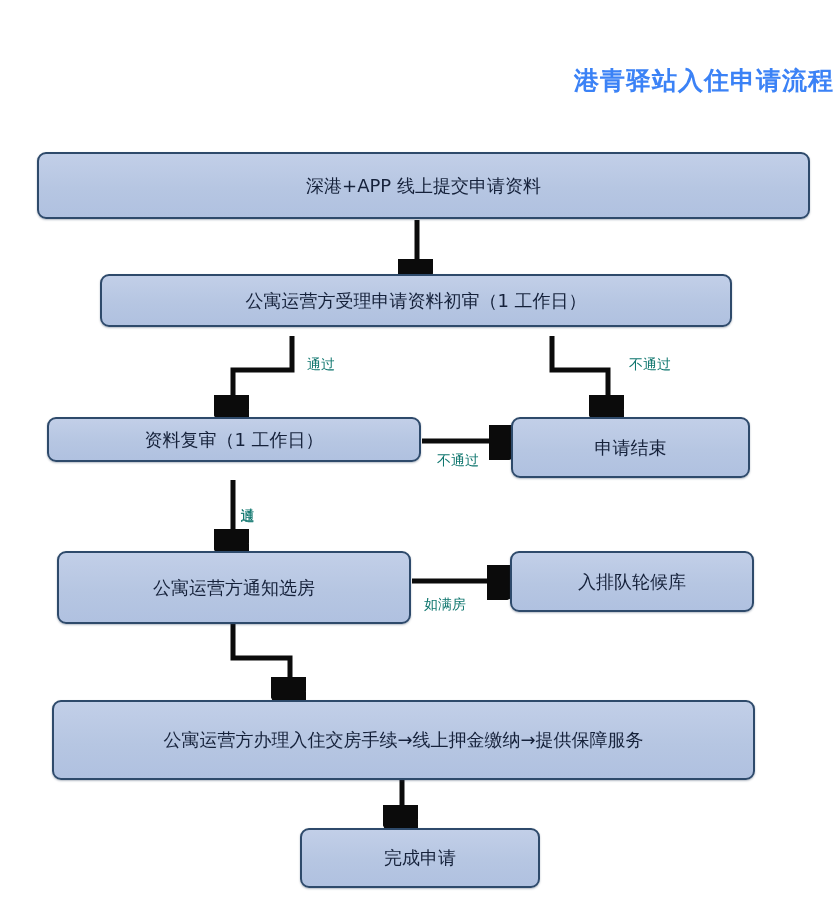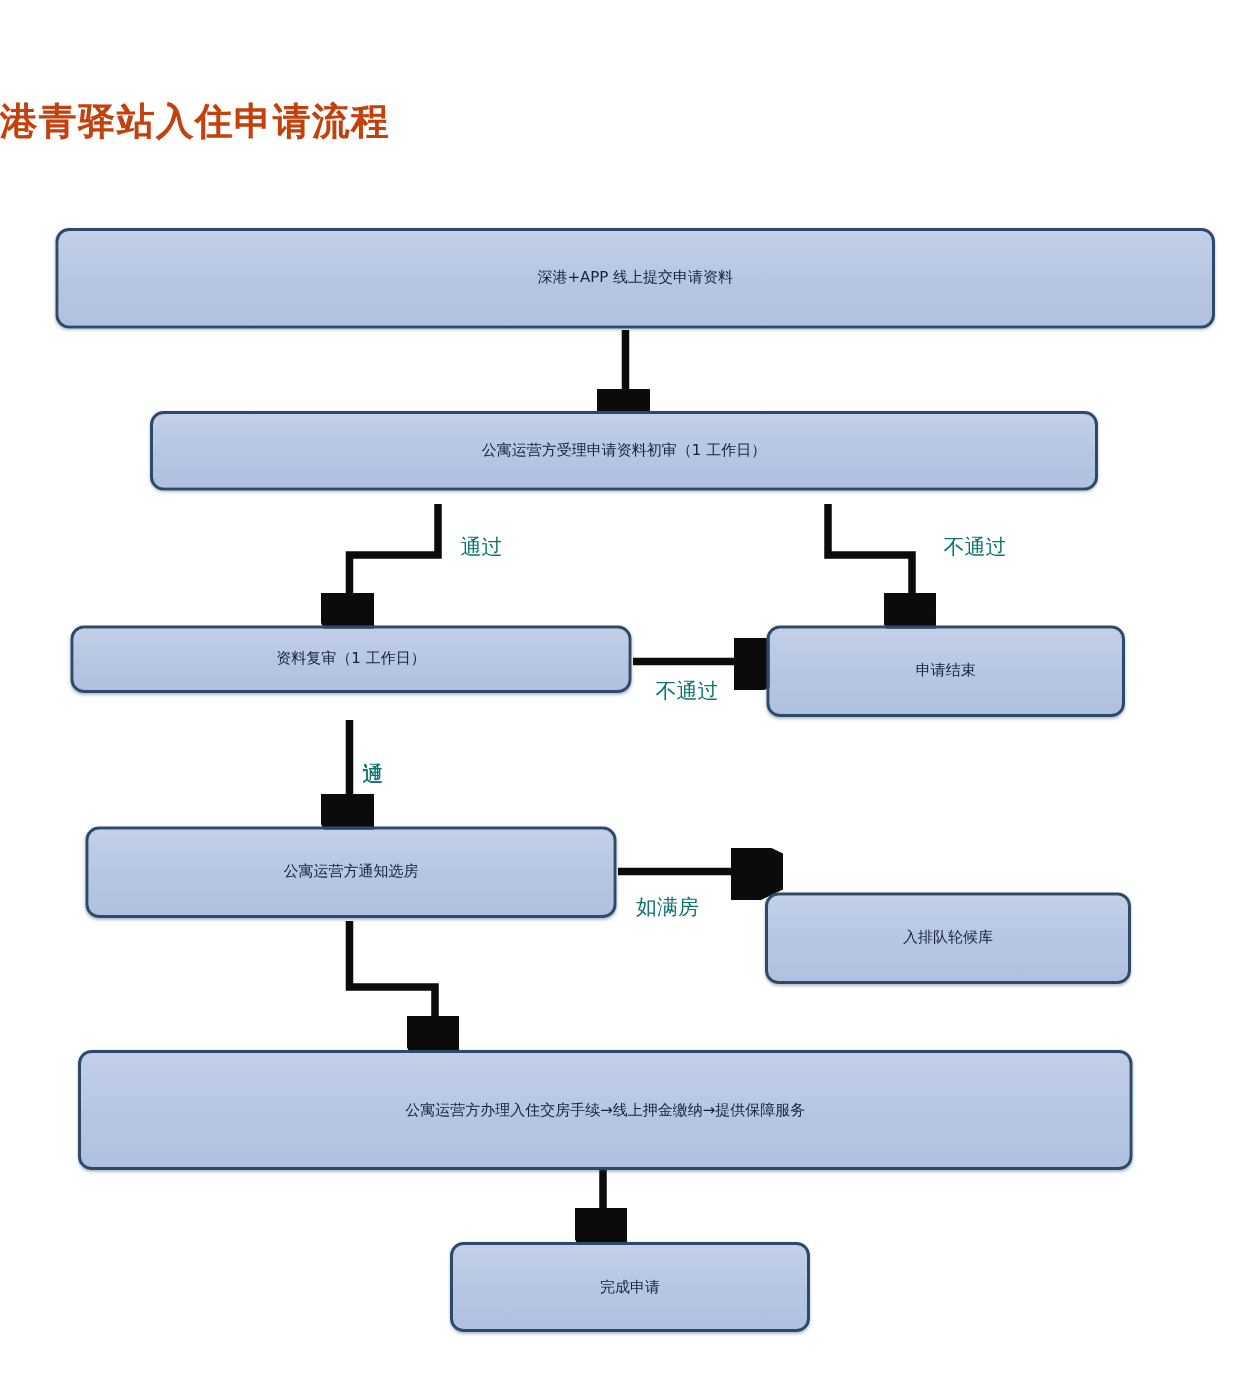--- a/index.html
+++ b/index.html
@@ -8,39 +8,39 @@
     background:#ffffff;
     font-family:"DejaVu Sans","Liberation Sans",sans-serif;
     position:relative;
     overflow:hidden;
   }
   #canvas{position:absolute;left:0;top:0;width:834px;height:924px;}
 
   .title{
     position:absolute;
     left:0;right:0;top:64px;
-    text-align:left;
+    text-align:right;
     font-size:25px;
     font-weight:bold;
-    color:#c2410c;
+    color:#3b82f6;
     letter-spacing:1px;
     font-family:"DejaVu Serif","Liberation Serif",serif;
   }
 
   .node{
     position:absolute;
     box-sizing:border-box;
     background:linear-gradient(180deg,#c2cfe8 0%,#b6c6e2 55%,#b0c1e0 100%);
     border:2px solid #2e4a6b;
     border-radius:9px;
     display:flex;
     align-items:center;
     justify-content:center;
     color:#15213a;
-    font-size:10px;
+    font-size:18px;
     text-align:center;
     box-shadow:0 1px 2px rgba(40,60,90,0.35);
     line-height:1.3;
     padding:0 10px;
     font-family:"DejaVu Sans","Liberation Sans",sans-serif;
   }
 
   .edge-label{
     position:absolute;
     font-size:14px;
@@ -91,23 +91,23 @@
   </svg>
 
   <div class="node" style="left:37px;top:152px;width:773px;height:67px;">深港+APP 线上提交申请资料</div>
 
   <div class="node" style="left:100px;top:274px;width:632px;height:53px;">公寓运营方受理申请资料初审（1 工作日）</div>
 
   <div class="node" style="left:47px;top:417px;width:374px;height:45px;">资料复审（1 工作日）</div>
 
   <div class="node" style="left:511px;top:417px;width:239px;height:61px;text-align:center;">申请结束</div>
 
-  <div class="node" style="left:57px;top:551px;width:354px;height:61px;">公寓运营方通知选房</div>
+  <div class="node" style="left:57px;top:551px;width:354px;height:73px;">公寓运营方通知选房</div>
 
-  <div class="node" style="left:510px;top:551px;width:244px;height:61px;margin-top:44px;">入排队轮候库</div>
+  <div class="node" style="left:510px;top:551px;width:244px;height:61px;">入排队轮候库</div>
 
   <div class="node" style="left:52px;top:700px;width:703px;height:80px;">公寓运营方办理入住交房手续→线上押金缴纳→提供保障服务</div>
 
   <div class="node" style="left:300px;top:828px;width:240px;height:60px;">完成申请</div>
 
   <div class="edge-label" style="left:307px;top:356px;">通过</div>
 
   <div class="edge-label" style="left:629px;top:356px;">不通过</div>
 
   <div class="edge-label" style="left:437px;top:452px;">不通过</div>

